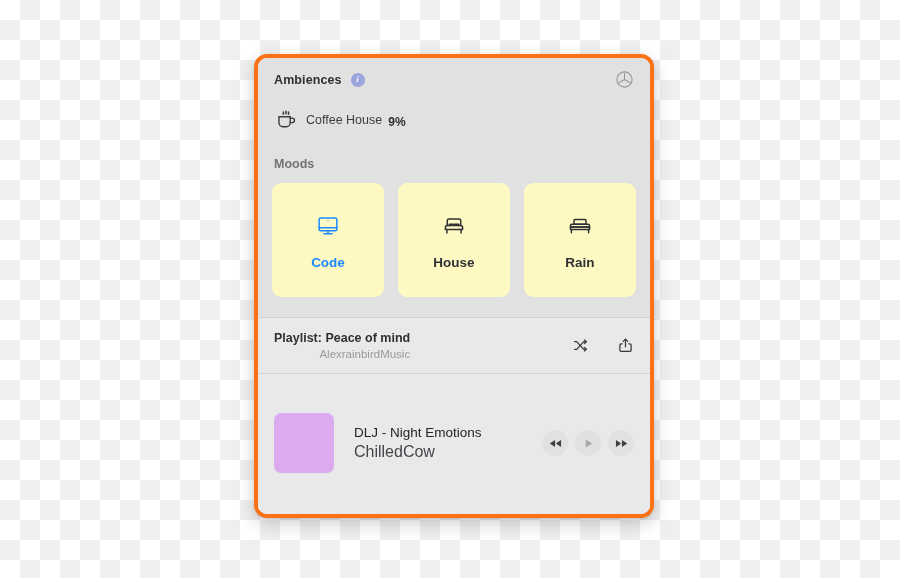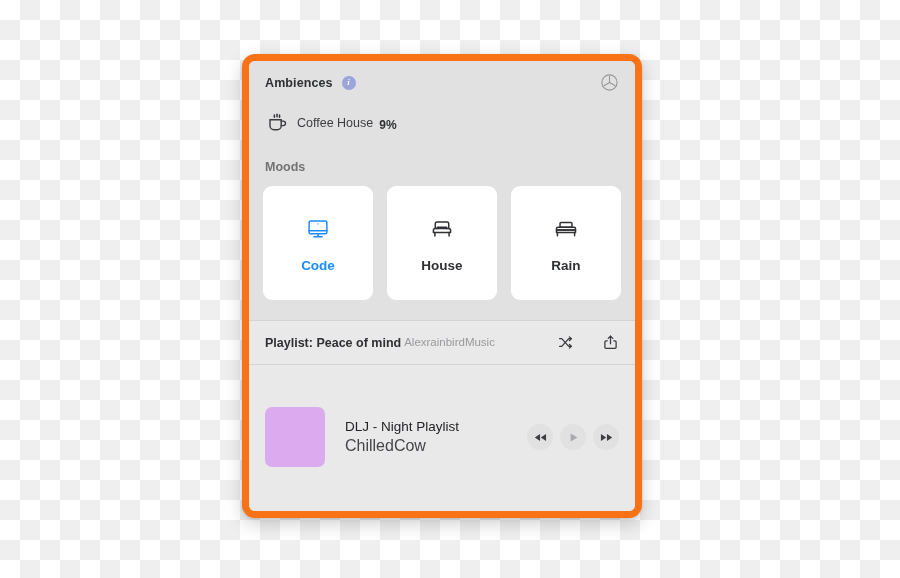--- a/index.html
+++ b/index.html
@@ -15,27 +15,27 @@
     background-image:
       linear-gradient(45deg, #efefef 25%, transparent 25%, transparent 75%, #efefef 75%, #efefef),
       linear-gradient(45deg, #efefef 25%, transparent 25%, transparent 75%, #efefef 75%, #efefef);
     background-size: 40px 40px;
     background-position: 0 0, 20px 20px;
   }
 
   
   .app-window {
     position: absolute;
-    left: 242px;
+    left: 254px;
     top: 54px;
     width: 400px;
     height: 464px;
     border-radius: 13px;
     background: #e9e9e9;
-    border: 7px solid #f97316;
+    border: 4px solid #f97316;
     box-shadow: 0 6px 18px rgba(0,0,0,0.18), 0 1px 3px rgba(0,0,0,0.12);
     overflow: hidden;
     box-sizing: border-box;
     display: flex;
     flex-direction: column;
   }
 
   
   .top-region {
     background: #e1e1e1;
@@ -121,21 +121,21 @@
     padding: 14px 16px 0 16px;
   }
   .mood-row {
     display: flex;
     gap: 14px;
     padding: 12px 14px 20px 14px;
   }
   .mood-card {
     flex: 1;
     height: 114px;
-    background: #ffffff;
+    background: #fef9c3;
     border-radius: 9px;
     display: flex;
     flex-direction: column;
     align-items: center;
     justify-content: center;
     gap: 14px;
     cursor: pointer;
   }
   .mood-icon {
     height: 30px;
@@ -158,21 +158,21 @@
     background: #d3d3d3;
     width: 100%;
   }
   .playlist-bar {
     background: #e9e9e9;
     display: flex;
     align-items: center;
     justify-content: space-between;
     padding: 13px 16px 13px 16px;
   }
-  .playlist-text { display: flex; flex-direction: row; gap: 3px; }
+  .playlist-text { display: flex; flex-direction: column; gap: 3px; }
   .playlist-name {
     font-size: 12.5px;
     font-weight: bold;
     color: #2f3034;
   }
   .playlist-author {
     font-size: 11.5px;
     color: #9a9a9e;
     text-align: right;
   }
@@ -339,21 +339,21 @@
         </svg>
       </span>
     </div>
   </div>
 
   <div class="divider"></div>
 
   <div class="now-playing">
     <div class="album-art" style="background: rgb(220, 171, 239);"></div>
     <div class="track-text">
-      <span class="track-title">DLJ - Night Playlist</span>
+      <span class="track-title">DLJ - Night Emotions</span>
       <span class="track-artist">ChilledCow</span>
     </div>
     <div class="transport">
       <button class="transport-btn">
         <svg viewBox="0 0 20 20" width="15" height="15" fill="#3d3e42">
           <path d="M9.4 5.2 v9.6 l-7 -4.8 z"></path>
           <path d="M17.4 5.2 v9.6 l-7 -4.8 z"></path>
         </svg>
       </button>
       <button class="transport-btn">

